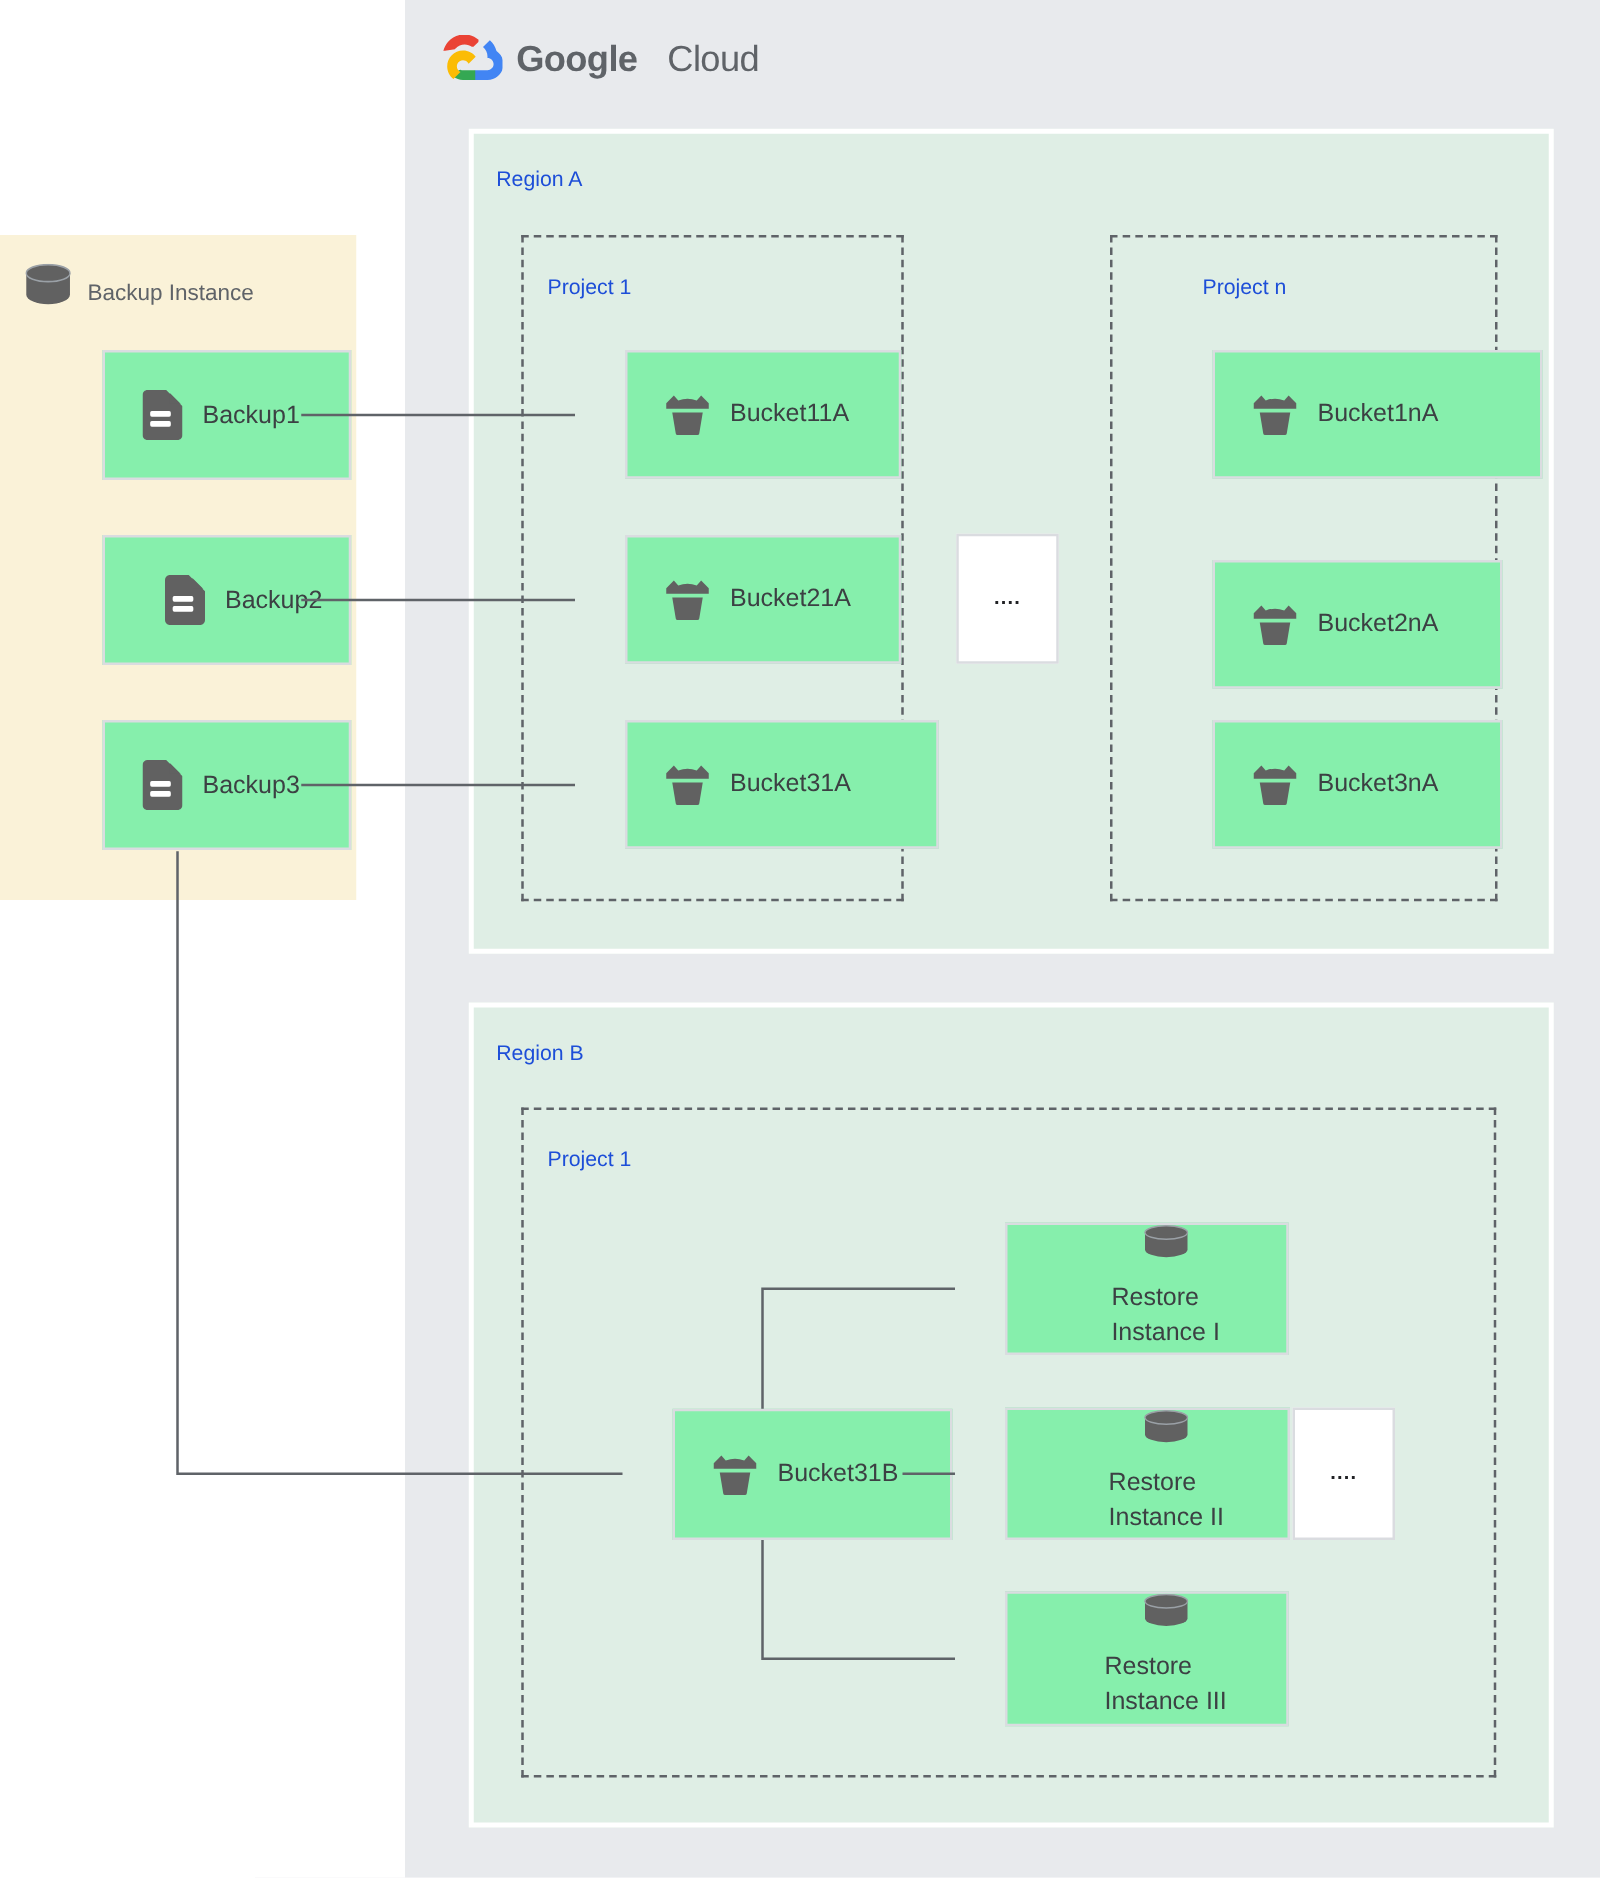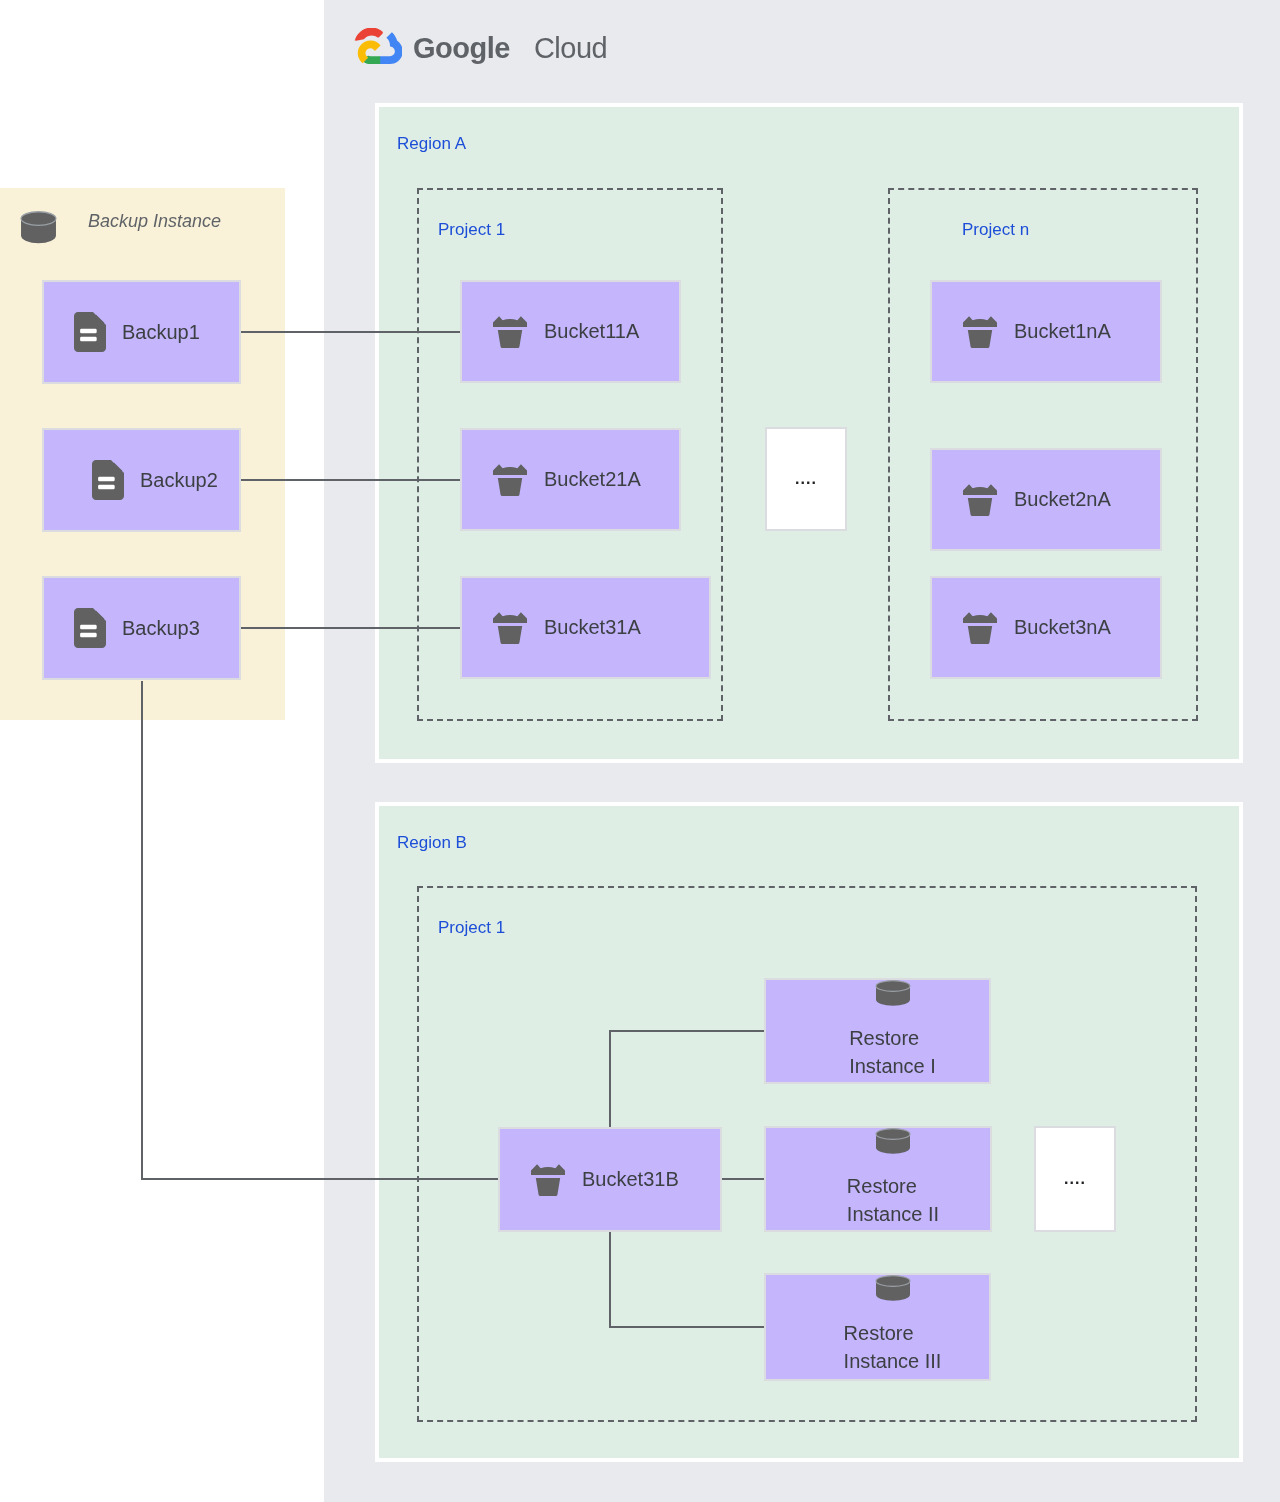--- a/index.html
+++ b/index.html
@@ -16,34 +16,34 @@
   .region{background:#dfeee5;border:4px solid #ffffff;}
   .region-a{left:375px;top:103px;width:868px;height:660px;}
   .region-b{left:375px;top:802px;width:868px;height:660px;}
   .project{border:2px dashed #5f6368;background:transparent;}
   .project-1a{left:417px;top:188px;width:306px;height:533px;}
   .project-na{left:888px;top:188px;width:310px;height:533px;}
   .project-1b{left:417px;top:886px;width:780px;height:536px;}
 
   
   .zone-label{color:#1d4ed8;font-size:17px;line-height:20px;white-space:nowrap;}
-  .panel-header{left:20px;top:211px;display:flex;align-items:flex-start;gap:31px;font-style:italic;}
+  .panel-header{left:20px;top:211px;display:flex;align-items:flex-end;gap:13px;}
   .panel-header .t{color:#5f6368;font-size:18px;}
 
   
   .logo{left:352px;top:25px;display:flex;align-items:center;gap:11px;height:46px;}
   .logo-text{font-size:29px;color:#5f6368;letter-spacing:-0.5px;white-space:nowrap;}
   .logo-text .g{font-weight:600;}
   .logo-text .c{font-weight:400;margin-left:24px;}
 
   
   .node{
-    background:#c4b5fd;border:2px solid #dadce0;
+    background:#86efac;border:2px solid #dadce0;
     display:flex;align-items:center;gap:16px;padding-left:30px;
-    color:#3c4043;font-size:20px;
+    color:#3c4043;font-size:20px;margin-left:40px;
   }
   .node .lbl{white-space:nowrap;}
   .node.two-line{gap:17px;flex-direction:column;}
   .node.two-line .lbl{white-space:normal;line-height:28px;}
   .dots{
     background:#ffffff;border:2px solid #dadce0;
     display:flex;align-items:center;justify-content:center;padding:0;
     color:#202124;font-size:16px;font-weight:700;letter-spacing:1px;
   }
   svg{display:block;}
@@ -155,21 +155,21 @@
       <path fill="#616161" d="M5.8 15 H30.2 L27.4 31.8 Q27.2 33 25.9 33 H10.1 Q8.8 33 8.6 31.8 Z"></path>
     </svg>
   </span>
   <span class="lbl">Bucket31A</span>
 </div>
 
 <div class="abs dots" style="left:765px;top:427px;width:82px;height:104px;">
   <span>....</span>
 </div>
 
-<div class="abs node" style="left:930px;top:280px;width:232px;height:103px;">
+<div class="abs node" style="left:930px;top:280px;width:264px;height:103px;">
   <span>
     <svg width="36" height="34" viewBox="0 0 36 34">
       <path fill="#616161" d="M1 12 L1 7.5 L7.1 1.3 L10.6 5.3 Q18 2.6 25.4 5.3 L28.9 1.3 L35 7.5 L35 12 Z"></path>
       <path fill="#616161" d="M5.8 15 H30.2 L27.4 31.8 Q27.2 33 25.9 33 H10.1 Q8.8 33 8.6 31.8 Z"></path>
     </svg>
   </span>
   <span class="lbl">Bucket1nA</span>
 </div>
 
 <div class="abs node" style="left:930px;top:448px;width:232px;height:103px;">

